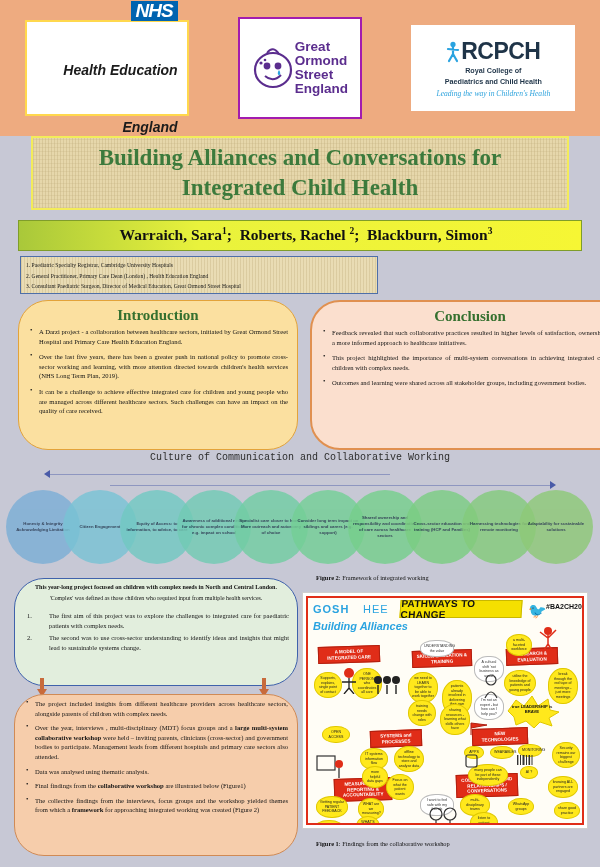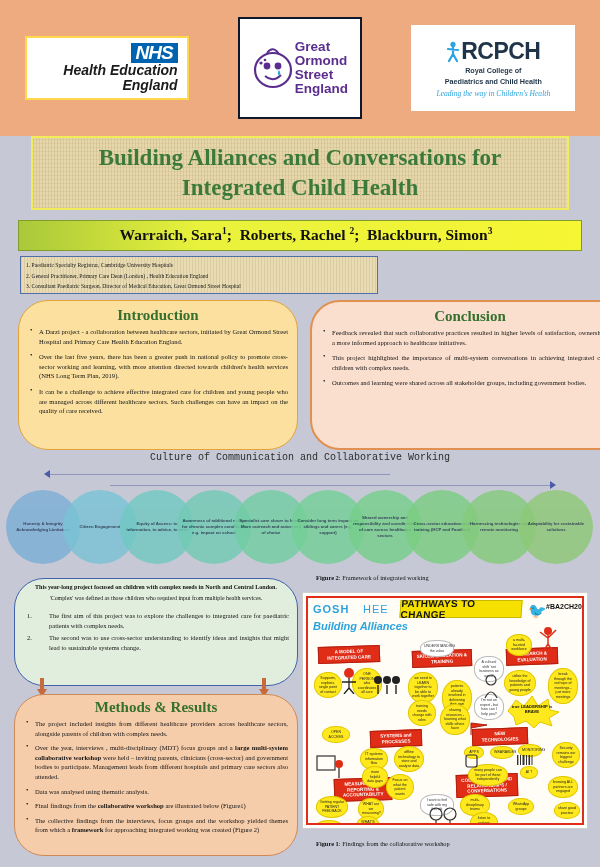--- a/index.html
+++ b/index.html
@@ -11,22 +11,22 @@
   }
   .poster { position: relative; width: 600px; height: 867px; background: #c7c8d5; }
 
   
   .logo-band {
     position: absolute; left: 0; top: 0; width: 600px; height: 136px;
     background: #eeab80;
     display: flex; align-items: center; justify-content: space-around;
   }
   .logo-card { background: #ffffff; display: flex; align-items: center; justify-content: center; }
-  .logo-hee { width: 164px; height: 64px; border: 2px solid #ffd84d; flex-direction: column; }
-  .logo-gosh { width: 124px; height: 102px; border: 2px solid #0f172a; }
+  .logo-hee { width: 164px; height: 96px; border: 2px solid #ffd84d; flex-direction: column; gap: 42px; }
+  .logo-gosh { width: 124px; height: 102px; border: 2px solid #a21caf; }
   .logo-rcpch { width: 164px; height: 86px; border: 1px solid #ffffff; flex-direction: column; }
 
   .nhs-box {
     background: #0063b0; color: #fff; font-family: "Liberation Sans", sans-serif;
     font-weight: bold; font-style: italic; font-size: 19px; letter-spacing: -1px;
     padding: 0 5px; line-height: 20px; align-self: flex-end; margin-right: 9px;
   }
   .hee-text {
     font-family: "Liberation Sans", sans-serif; font-weight: bold; font-style: italic;
     font-size: 14px; color: #1b1b1b; text-align: right; line-height: 15px;
@@ -359,21 +359,20 @@
     <ul class="obj-list">
       <li><span class="num">1.</span><span>The first aim of this project was to explore the challenges to integrated care for paediatric patients with complex needs.</span></li>
       <li><span class="num">2.</span><span>The second was to use cross-sector understanding to identify ideas and insights that might lead to sustainable systems change.</span></li>
     </ul>
   </div>
 
   <div class="down-arrow" style="left:40px;  top:678px; height:12px;"></div>
   <div class="down-arrow" style="left:262px; top:678px; height:12px;"></div>
 
   <div class="box box-meth">
-    <div class="box-head">Methods &amp; Results</div>
     <ul class="bullets">
       <li><span>The project included insights from different healthcare providers across healthcare sectors, alongside parents of children with complex needs.</span></li>
       <li><span>Over the year, interviews , multi-disciplinary (MDT) focus groups and a </span><b>large multi-system collaborative workshop</b><span> were held – inviting parents, clinicians (cross-sector) and government bodies to participate. Management leads from different hospitals and primary care sectors also attended.</span></li>
       <li><span>Data was analysed using thematic analysis.</span></li>
       <li><span>Final findings from the </span><b>collaborative workshop</b><span> are illustrated below (Figure1)</span></li>
       <li><span>The collective findings from the interviews, focus groups and the workshop yielded themes from which a </span><b>framework</b><span> for approaching integrated working was created (Figure 2)</span></li>
     </ul>
   </div>
 
   <div class="fig1-wrap">

